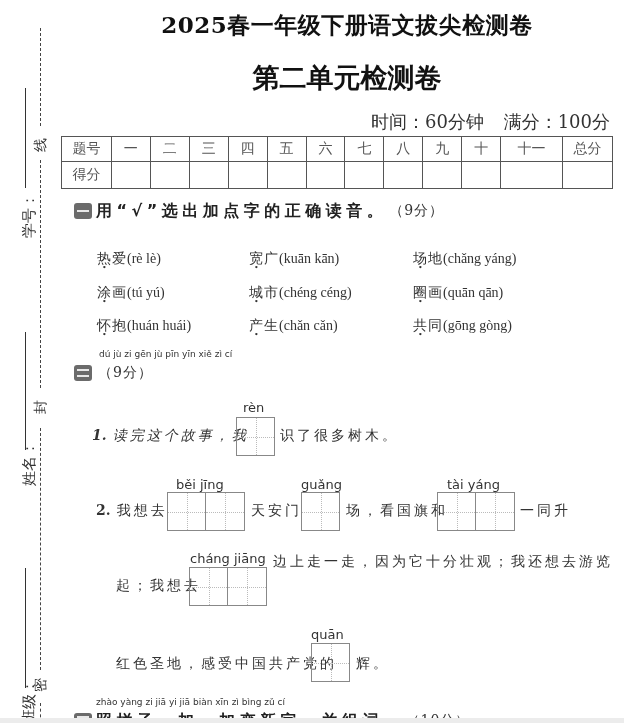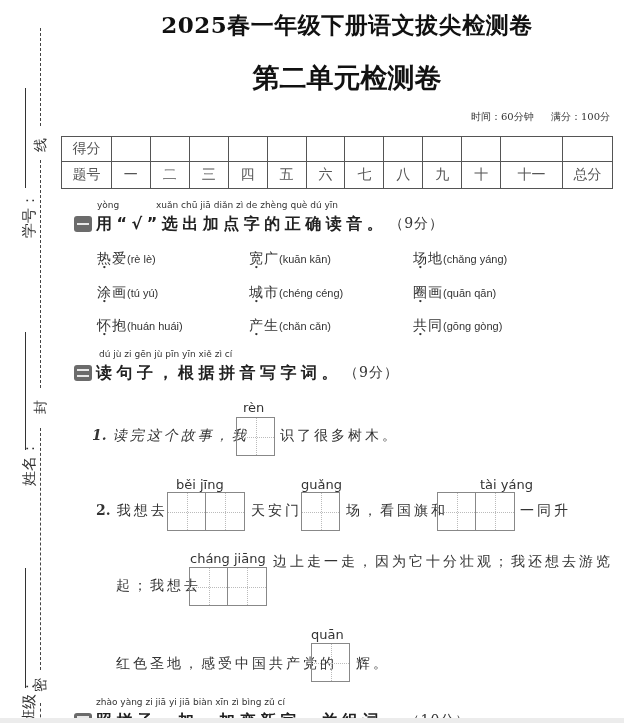--- a/index.html
+++ b/index.html
@@ -8,21 +8,21 @@
 
   
   .margin-dash { position: absolute; left: 40px; width: 0; border-left: 1.5px dashed #444; }
   .margin-solid { position: absolute; left: 25px; width: 0; border-left: 1.5px solid #333; }
   .margin-seal { position: absolute; left: 30px; width: 22px; font-size: 14px; color: #333; text-align: center; transform: rotate(-90deg); }
   .margin-label { position: absolute; left: 4px; font-size: 15px; color: #333; transform: rotate(-90deg); transform-origin: center; white-space: nowrap; width: 50px; text-align: center; }
 
   
   .title-main { position: absolute; left: 70px; width: 554px; top: 10px; text-align: center; font-size: 23px; font-weight: bold; letter-spacing: 0.5px; color: #111; }
   .title-sub  { position: absolute; left: 70px; width: 554px; top: 60px; text-align: center; font-size: 27px; font-weight: bold; color: #111; }
-  .meta { position: absolute; right: 14px; top: 110px; font-size: 10px; color: #333; }
+  .meta { position: absolute; right: 14px; top: 110px; font-size: 18px; color: #333; }
   .meta span + span { margin-left: 14px; }
 
   
   table.score { position: absolute; left: 61px; top: 136px; width: 552px; border-collapse: collapse; font-size: 14px; color: #555; }
   table.score td { border: 1.2px solid #555; height: 27px; text-align: center; vertical-align: middle; }
   table.score tr:first-child td { height: 25px; }
 
   
   .sec { position: absolute; left: 74px; }
   .py-row { position: relative; height: 13px; font-family: "DejaVu Sans", sans-serif; font-size: 9px; color: #333; white-space: nowrap; }
@@ -30,21 +30,21 @@
   .sec-head { display: flex; align-items: center; height: 22px; }
   .sec-badge { width: 18px; height: 16px; background: #6b6b6b; border-radius: 3px; position: relative; margin-right: 4px; flex: none; }
   .sec-badge i { position: absolute; left: 3px; right: 3px; height: 2px; background: #e8e8e8; }
   .sec-title { font-family: "DejaVu Sans", sans-serif; font-weight: bold; font-size: 16px; letter-spacing: 4.5px; color: #222; white-space: nowrap; }
   .sec-score { font-size: 14px; color: #333; margin-left: 2px; letter-spacing: 1px; white-space: nowrap; }
 
   
   .opt { position: absolute; font-size: 14px; color: #333; white-space: nowrap; }
   .opt .w { font-family: "DejaVu Serif", serif; position: relative; letter-spacing: 1px; }
   .opt .w::after { content: "•"; position: absolute; left: 5px; top: 13px; font-size: 8px; }
-  .opt .p { font-family: Liberation Sans, sans-serif; font-size: 11px; }
+  .opt .p { font-family: Liberation Serif, serif; font-size: 14px; }
 
   
   .line { position: absolute; font-size: 14px; color: #333; white-space: nowrap; letter-spacing: 3px; }
   .qnum { font-weight: bold; letter-spacing: 0; margin-right: 6px; }
   .boxes { position: absolute; display: flex; }
   .tian { width: 39px; height: 39px; border: 1.2px solid #888; position: relative; }
   .tian + .tian { border-left: none; }
   .tian::before { content: ""; position: absolute; left: 50%; top: 0; bottom: 0; border-left: 1px dotted #bbb; }
   .tian::after { content: ""; position: absolute; top: 50%; left: 0; right: 0; border-top: 1px dotted #bbb; }
   .box-py { position: absolute; font-family: "DejaVu Sans", sans-serif; font-size: 13px; color: #333; white-space: nowrap; }
@@ -87,57 +87,53 @@
       <col style="width:39px">
       <col style="width:39px">
       <col style="width:39px">
       <col style="width:39px">
       <col style="width:39px">
       <col style="width:62px">
       <col style="width:50px">
   </colgroup>
   <tbody>
       <tr>
-    <td>得分</td>
-    <td></td>
-    <td></td>
-    <td></td>
-    <td></td>
-    <td></td>
-    <td></td>
-    <td></td>
-    <td></td>
-    <td></td>
-    <td></td>
-    <td></td>
-    <td></td>
-  </tr>
-  <tr>
     <td>题号</td>
     <td>一</td>
     <td>二</td>
     <td>三</td>
     <td>四</td>
     <td>五</td>
     <td>六</td>
     <td>七</td>
     <td>八</td>
     <td>九</td>
     <td>十</td>
     <td>十一</td>
     <td>总分</td>
   </tr>
+  <tr>
+    <td>得分</td>
+    <td></td>
+    <td></td>
+    <td></td>
+    <td></td>
+    <td></td>
+    <td></td>
+    <td></td>
+    <td></td>
+    <td></td>
+    <td></td>
+    <td></td>
+    <td></td>
+  </tr>
 </tbody>
   </table>
 
 <div class="sec" style="top:200px;">
-  <div class="py-row">
-    <span style="left:23px;">yòng</span>
-    <span style="left:82px;">xuǎn chū jiā diǎn zì de zhèng què dú yīn</span>
-  </div>
   <div class="sec-head">
     <div class="sec-badge">
         <i style="top:7px;"></i>
       </div>
     <span class="sec-title">用“√”选出加点字的正确读音。</span>
     <span class="sec-score">（9分）</span>
   </div>
 </div>
 
 <div class="opt" style="left:97px;top:250px;"><span class="w">热爱</span><span class="p">(rè   lè)</span></div>
@@ -154,21 +150,20 @@
 
 <div class="sec" style="top:349px;">
   <div class="py-row">
     <span style="left:25px;">dú jù zi  gēn jù pīn yīn xiě zì cí</span>
   </div>
   <div class="sec-head">
     <div class="sec-badge">
         <i style="top:4px;"></i>
         <i style="top:10px;"></i>
       </div>
-    <span class="sec-title">读句子，根据拼音写字词。</span>
     <span class="sec-score">（9分）</span>
   </div>
 </div>
 
 <div class="line" style="left:92px;top:427px;font-style:italic;"><span class="qnum">1.</span><span>读完这个故事，我</span></div>
 <div class="box-py" style="left:243px;top:400px;">rèn</div>
 <div class="boxes" style="left:236px;top:417px;">
     <div class="tian"></div>
   </div>
 <div class="line" style="left:280px;top:427px;">识了很多树木。</div>
@@ -178,21 +173,21 @@
 <div class="boxes" style="left:167px;top:492px;">
     <div class="tian"></div>
     <div class="tian"></div>
   </div>
 <div class="line" style="left:251px;top:502px;">天安门</div>
 <div class="box-py" style="left:301px;top:477px;">guǎng</div>
 <div class="boxes" style="left:301px;top:492px;">
     <div class="tian"></div>
   </div>
 <div class="line" style="left:346px;top:502px;">场，看国旗和</div>
-<div class="box-py" style="left:447px;top:477px;margin-left:33px;">tài   yáng</div>
+<div class="box-py" style="left:447px;top:477px;">tài   yáng</div>
 <div class="boxes" style="left:437px;top:492px;">
     <div class="tian"></div>
     <div class="tian"></div>
   </div>
 <div class="line" style="left:520px;top:502px;">一同升</div>
 
 <div class="line" style="left:116px;top:577px;">起；我想去</div>
 <div class="box-py" style="left:190px;top:551px;">cháng jiāng</div>
 <div class="boxes" style="left:189px;top:567px;">
     <div class="tian"></div>

